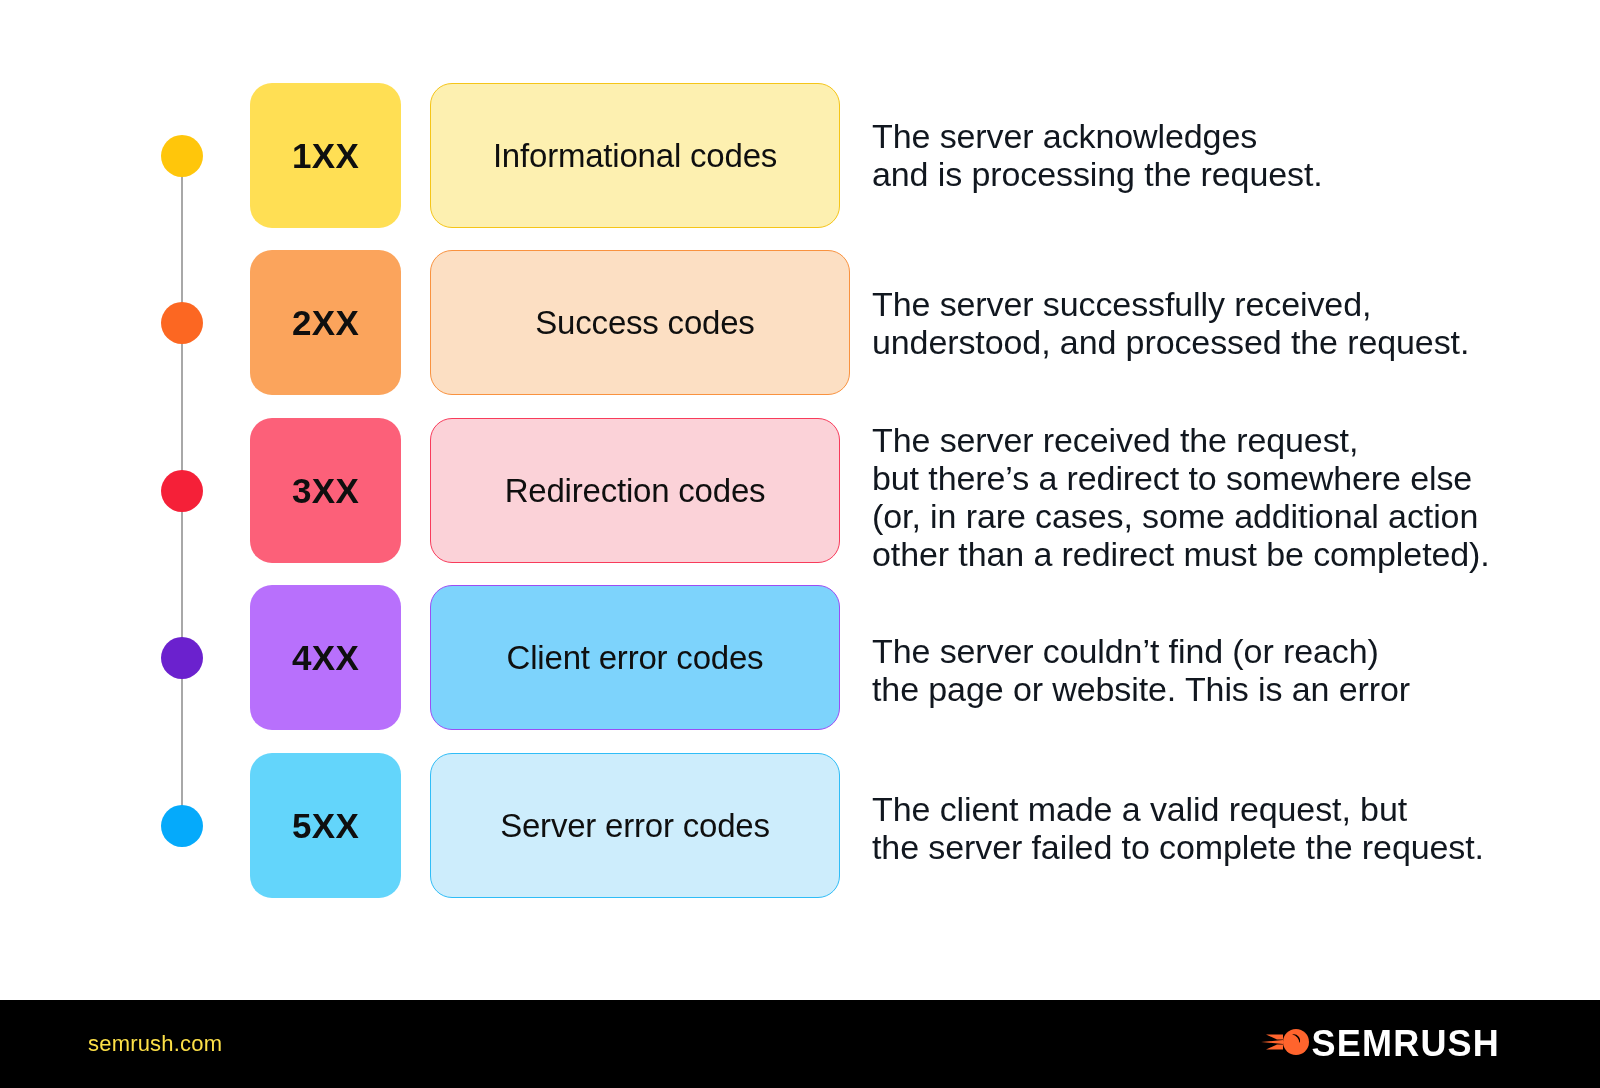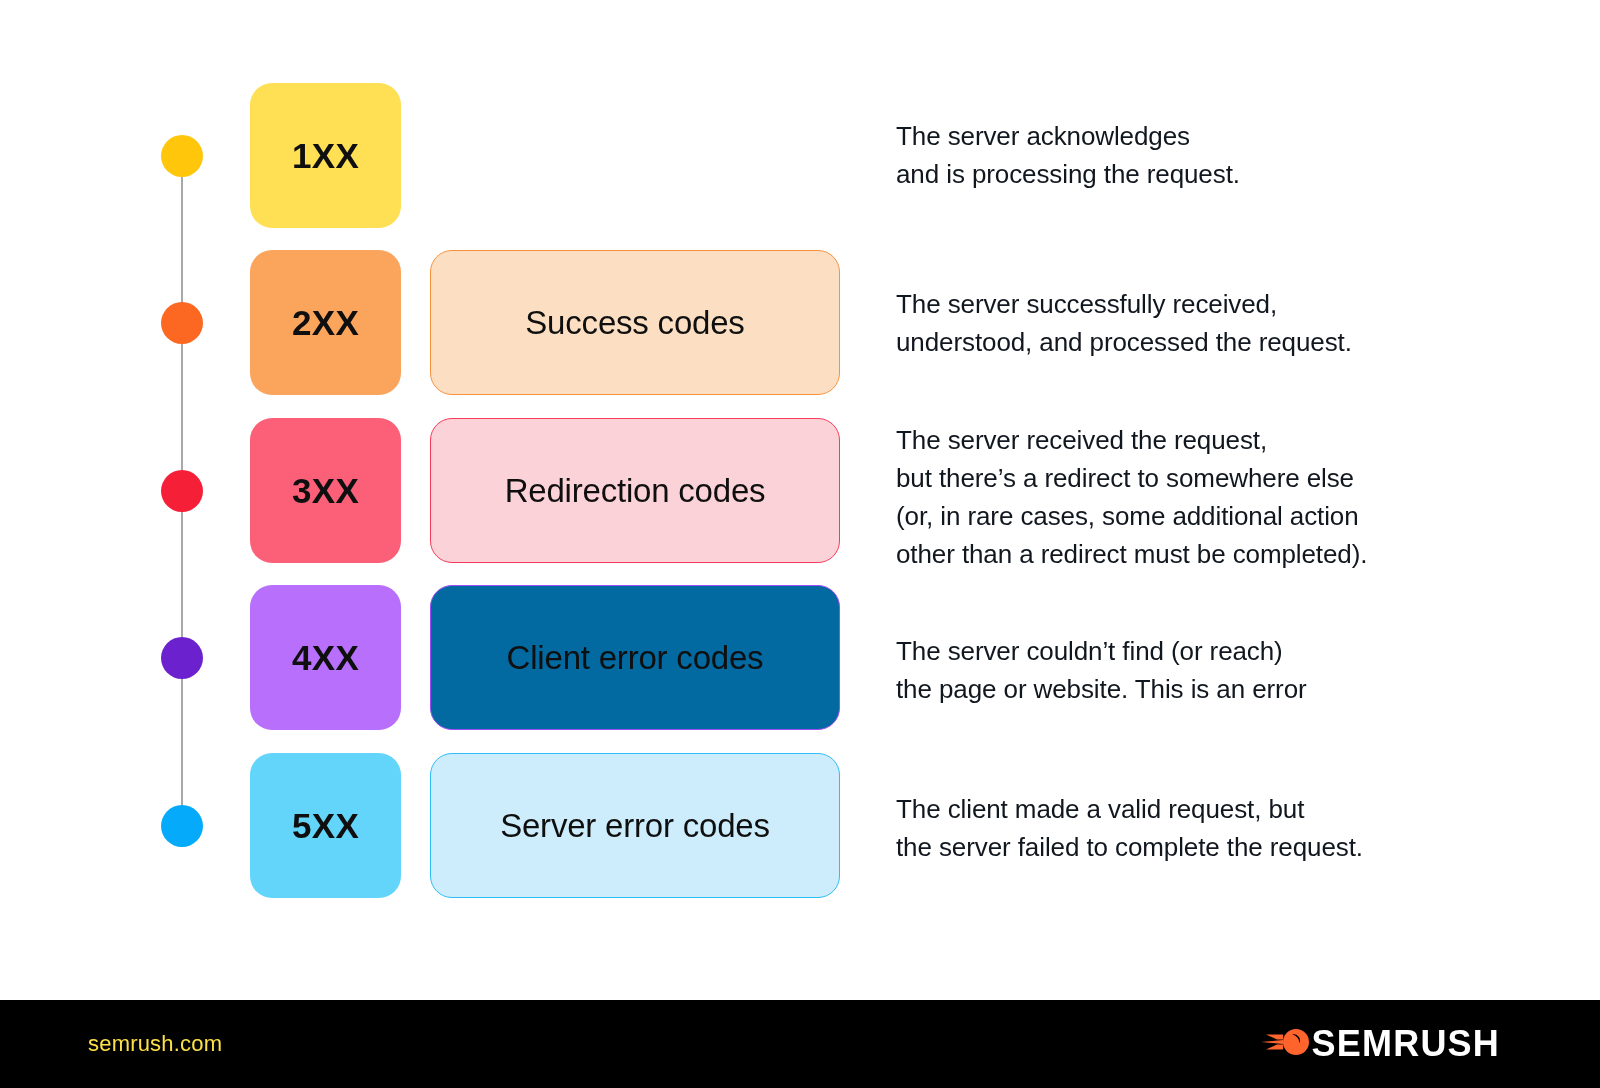--- a/index.html
+++ b/index.html
@@ -77,25 +77,24 @@
   .name-box-label {
     font-size: 33px;
     font-weight: 400;
     color: #0f0f0f;
     letter-spacing: -0.2px;
   }
   .desc {
     position: absolute;
     left: 872px;
     width: 620px;
-    font-size: 26px;
+    font-size: 34px;
     line-height: 38px;
     color: #11171f;
     letter-spacing: -0.1px;
-    margin-left: 24px;
   }
   .desc-line { display: block; white-space: nowrap; }
 
   
   #footer {
     position: absolute;
     left: 0;
     top: 1000px;
     width: 1600px;
     height: 88px;
@@ -134,30 +133,33 @@
       <div class="timeline-dot" style="top: 469.5px; background: rgb(245, 32, 56);"></div>
       <div class="timeline-dot" style="top: 636.5px; background: rgb(107, 33, 206);"></div>
       <div class="timeline-dot" style="top: 804.5px; background: rgb(5, 170, 251);"></div>
     </div>
 
   <div id="rows-container">
       <div class="row" style="top: 83px; height: 145px;">
         <div class="code-box" style="background: rgb(255, 223, 84);">
           <span class="code-box-label">1XX</span>
         </div>
+        <div class="name-box" style="background: rgb(253, 240, 176); border-color: rgb(245, 197, 24);">
+          <span class="name-box-label">Informational codes</span>
+        </div>
       </div>
       <div class="desc" style="top: 117px;">
         <span class="desc-line">The server acknowledges</span>
         <span class="desc-line">and is processing the request.</span>
       </div>
       <div class="row" style="top: 250px; height: 145px;">
         <div class="code-box" style="background: rgb(251, 164, 92);">
           <span class="code-box-label">2XX</span>
         </div>
-        <div class="name-box" style="background: rgb(252, 223, 195); border-color: rgb(249, 146, 63);">
+        <div class="name-box" style="background: rgb(252, 223, 195); border-color: rgb(249, 146, 63); padding-left: 10px;">
           <span class="name-box-label">Success codes</span>
         </div>
       </div>
       <div class="desc" style="top: 285px;">
         <span class="desc-line">The server successfully received,</span>
         <span class="desc-line">understood, and processed the request.</span>
       </div>
       <div class="row" style="top: 418px; height: 145px;">
         <div class="code-box" style="background: rgb(252, 96, 121);">
           <span class="code-box-label">3XX</span>
@@ -169,21 +171,21 @@
       <div class="desc" style="top: 421px;">
         <span class="desc-line">The server received the request,</span>
         <span class="desc-line">but there’s a redirect to somewhere else</span>
         <span class="desc-line">(or, in rare cases, some additional action</span>
         <span class="desc-line">other than a redirect must be completed).</span>
       </div>
       <div class="row" style="top: 585px; height: 145px;">
         <div class="code-box" style="background: rgb(184, 112, 252);">
           <span class="code-box-label">4XX</span>
         </div>
-        <div class="name-box" style="background: #0369a1; border-color: rgb(155, 77, 244);">
+        <div class="name-box" style="background: #7dd3fc; border-color: rgb(155, 77, 244);">
           <span class="name-box-label">Client error codes</span>
         </div>
       </div>
       <div class="desc" style="top: 632px;">
         <span class="desc-line">The server couldn’t find (or reach)</span>
         <span class="desc-line">the page or website. This is an error</span>
       </div>
       <div class="row" style="top: 753px; height: 145px; padding-left: 16px;">
         <div class="code-box" style="background: rgb(99, 213, 251);">
           <span class="code-box-label">5XX</span>

